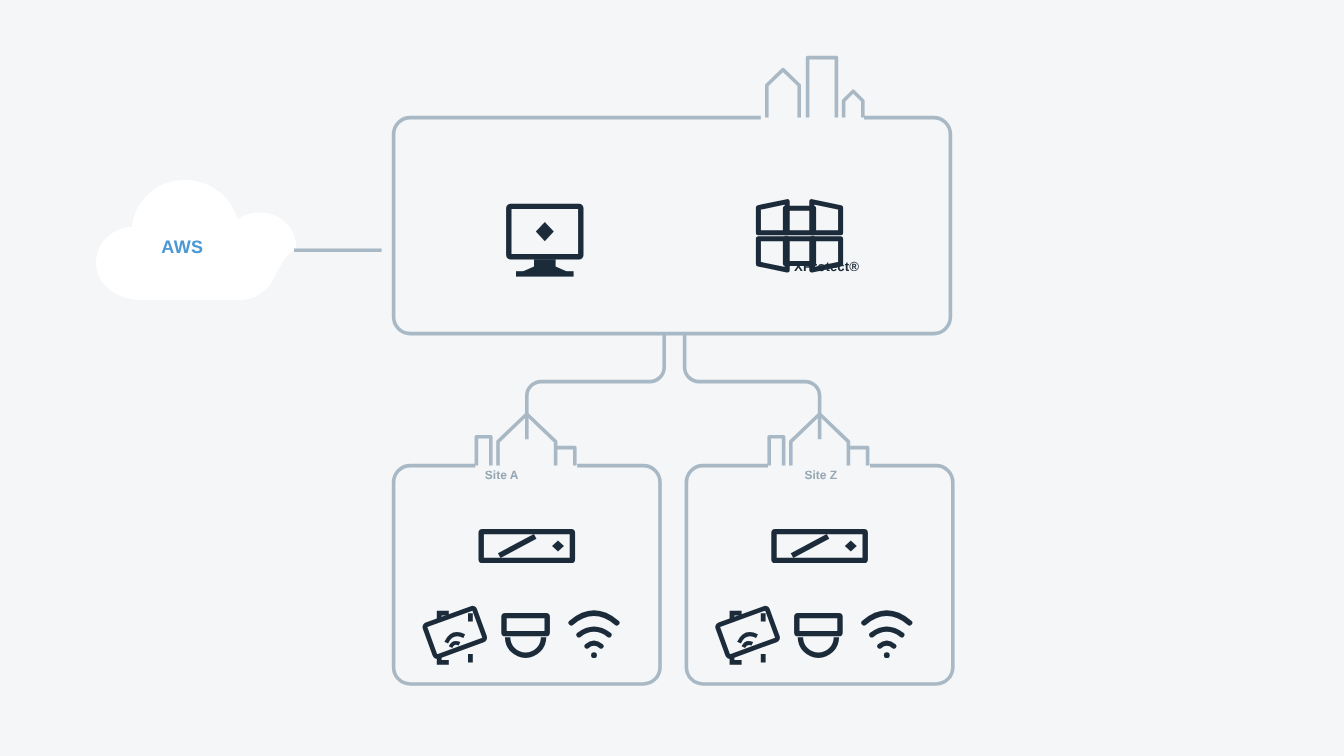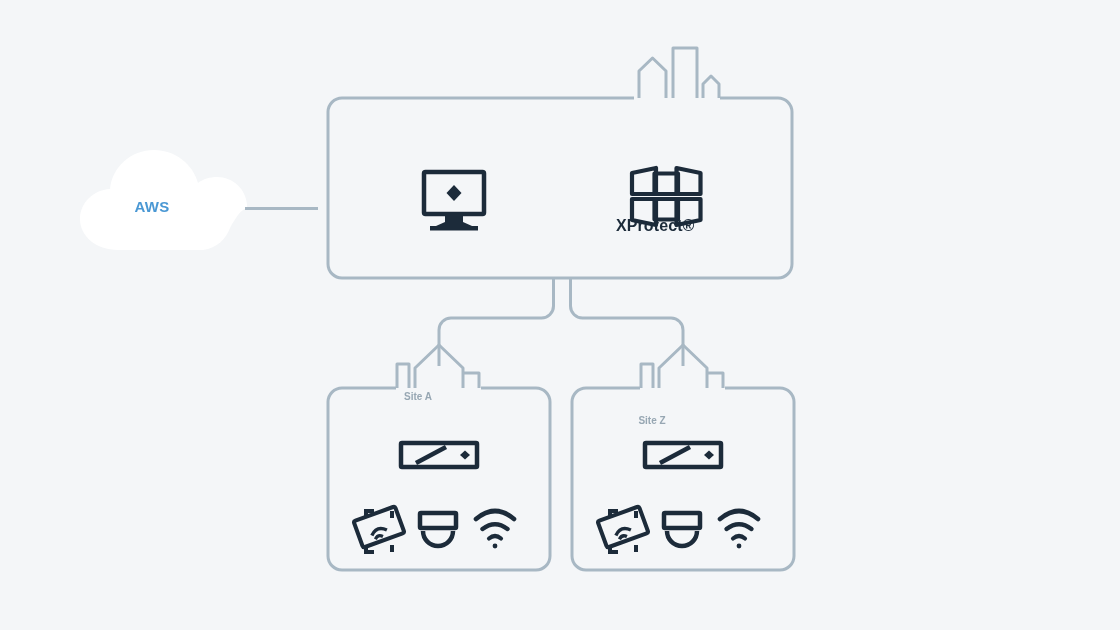--- a/index.html
+++ b/index.html
@@ -44,36 +44,36 @@
     font-size: 15px;
     font-weight: bold;
     color: #4a98d4;
     letter-spacing: 0.3px;
   }
 
   .xprotect-label {
     left: 616px;
     top: 217px;
     width: 100px;
-    text-align: left;
-    font-size: 16px;
+    text-align: right;
+    font-size: 11px;
     font-weight: bold;
     color: #1c2b3a;
     letter-spacing: 0.1px;
   }
 
   .site-label {
     font-size: 10px;
     font-weight: bold;
     color: #97a7b3;
     text-align: center;
     width: 120px;
   }
   .site-a-label { left: 358px; top: 391px; }
-  .site-z-label { left: 592px; top: 391px; margin-top: 24px; }
+  .site-z-label { left: 624px; top: 391px; }
 </style>
 </head>
 <body>
 
 <div id="diagram-root">
 
   <svg class="svg-layer" viewBox="0 0 1120 630" xmlns="http://www.w3.org/2000/svg">
 
     <g>
       <path fill="#ffffff" d="M 118 250

